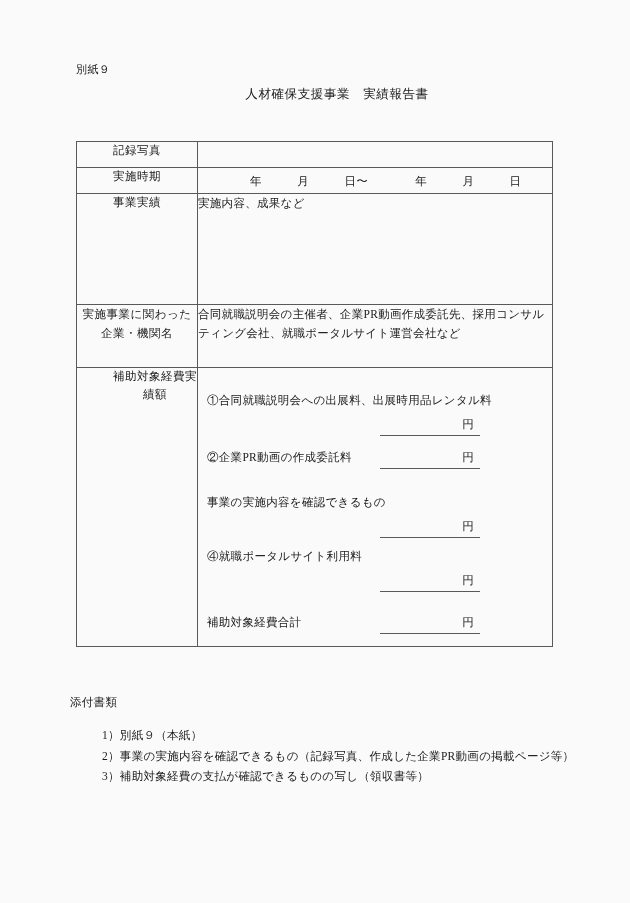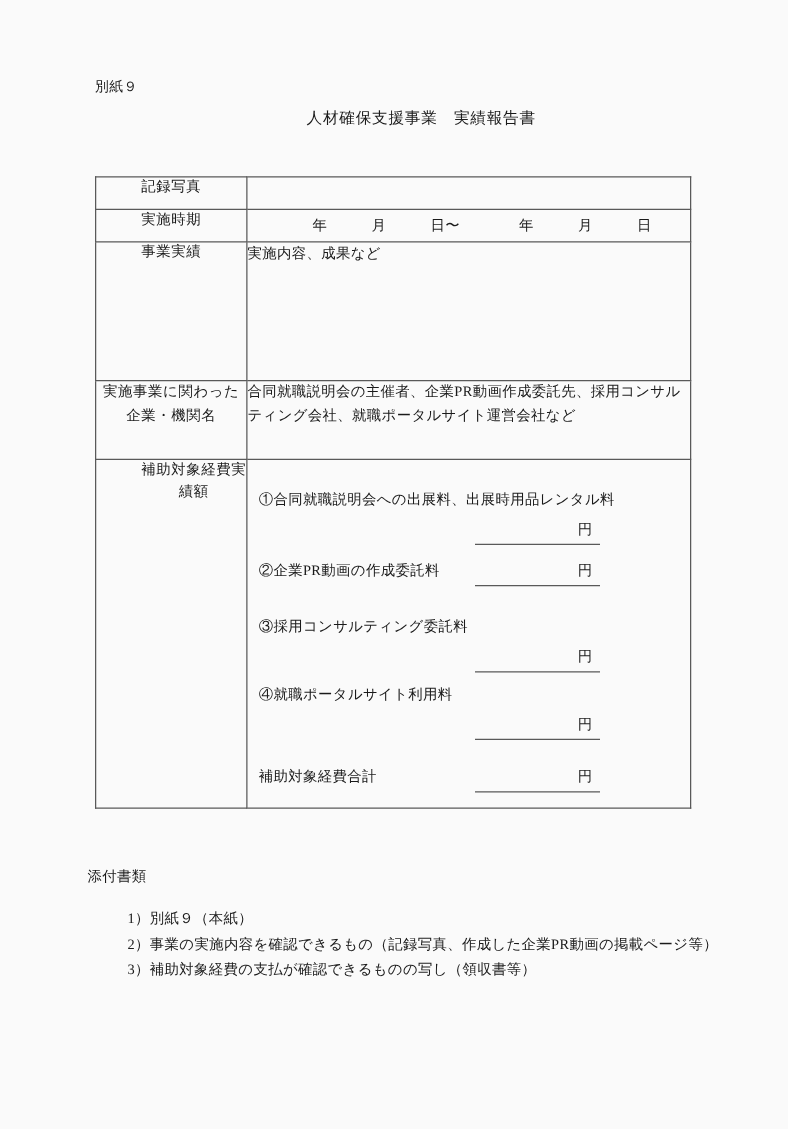--- a/index.html
+++ b/index.html
@@ -208,21 +208,21 @@
             <div class="expense-item item-1">①合同就職説明会への出展料、出展時用品レンタル料</div>
             <div class="amount-blank amt-1">
               <span class="yen">円</span>
             </div>
 
             <div class="expense-item item-2">②企業PR動画の作成委託料</div>
             <div class="amount-blank amt-2">
               <span class="yen">円</span>
             </div>
 
-            <div class="expense-item item-3">③採用コンサルティング委託料</div>
+            <div class="expense-item item-3">事業の実施内容を確認できるもの</div>
             <div class="amount-blank amt-3">
               <span class="yen">円</span>
             </div>
 
             <div class="expense-item item-4">④就職ポータルサイト利用料</div>
             <div class="amount-blank amt-4">
               <span class="yen">円</span>
             </div>
 
             <div class="expense-item item-total">補助対象経費合計</div>

